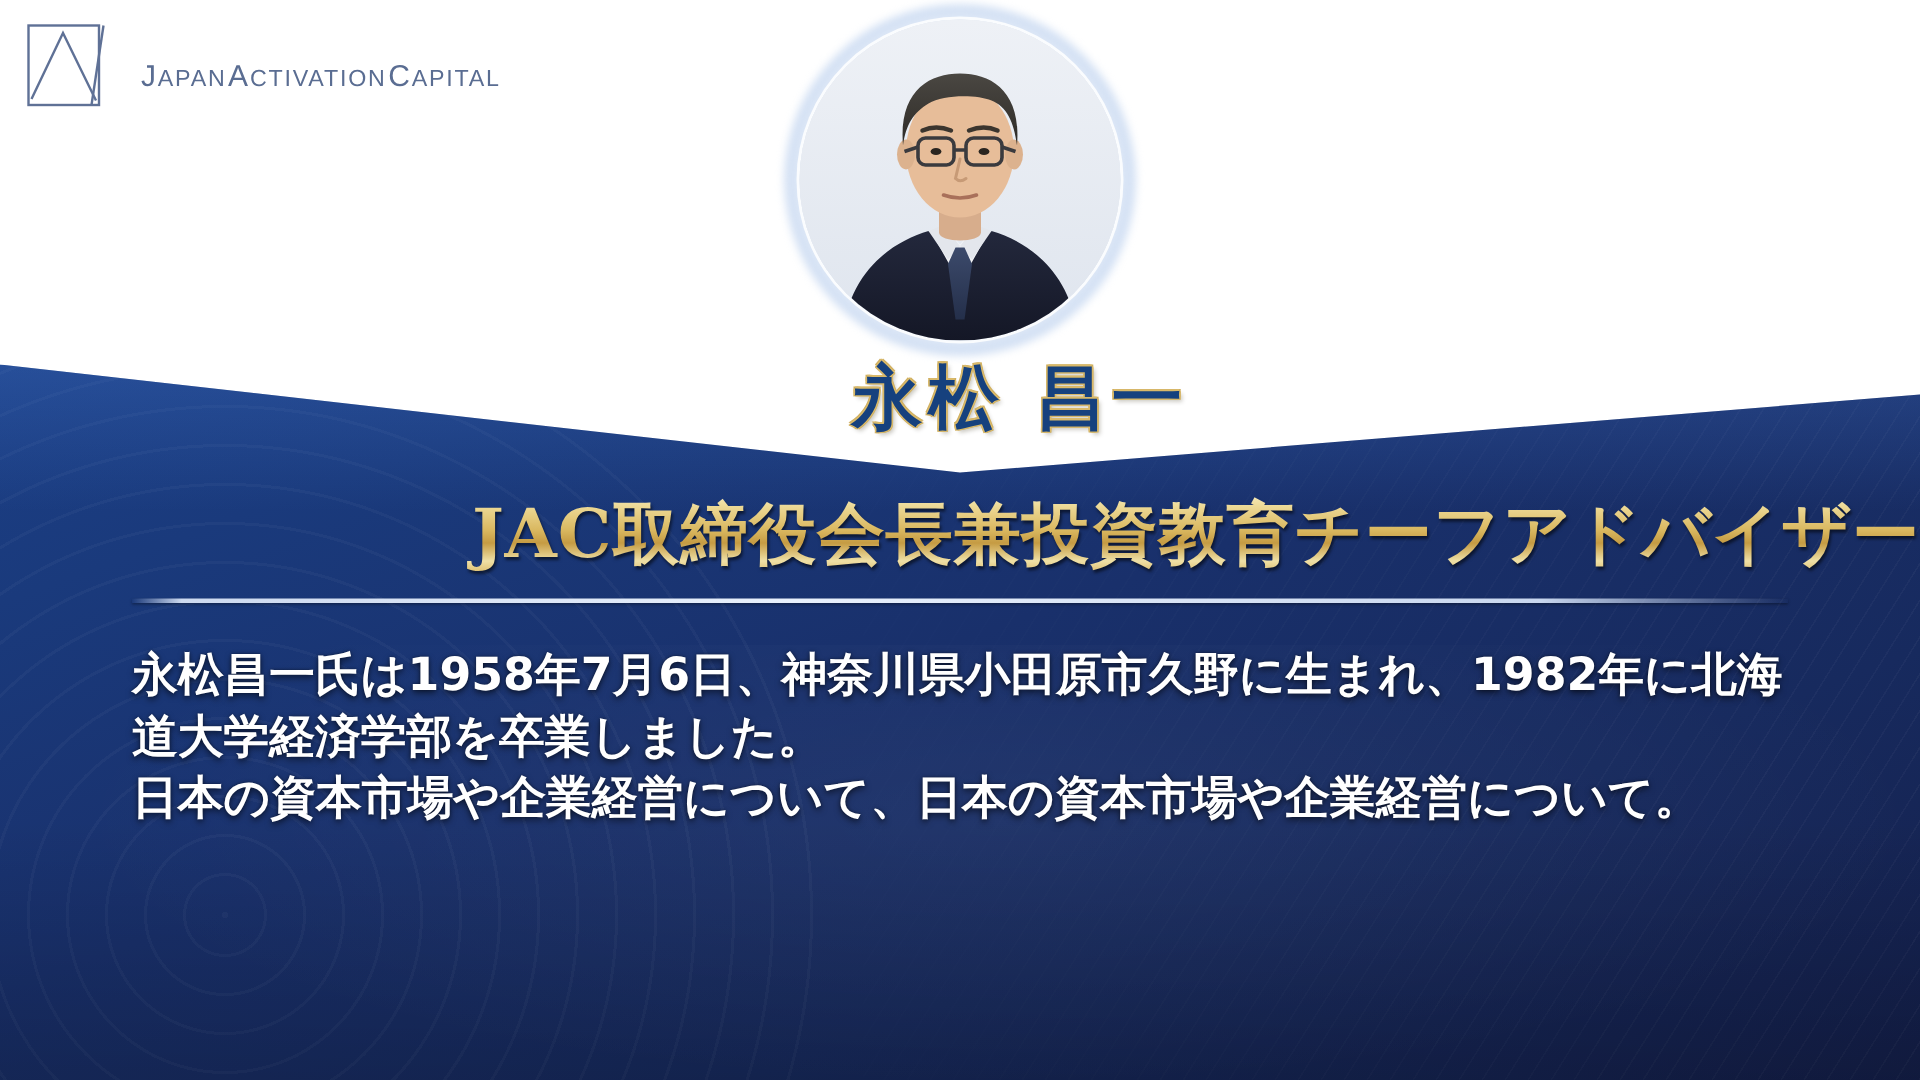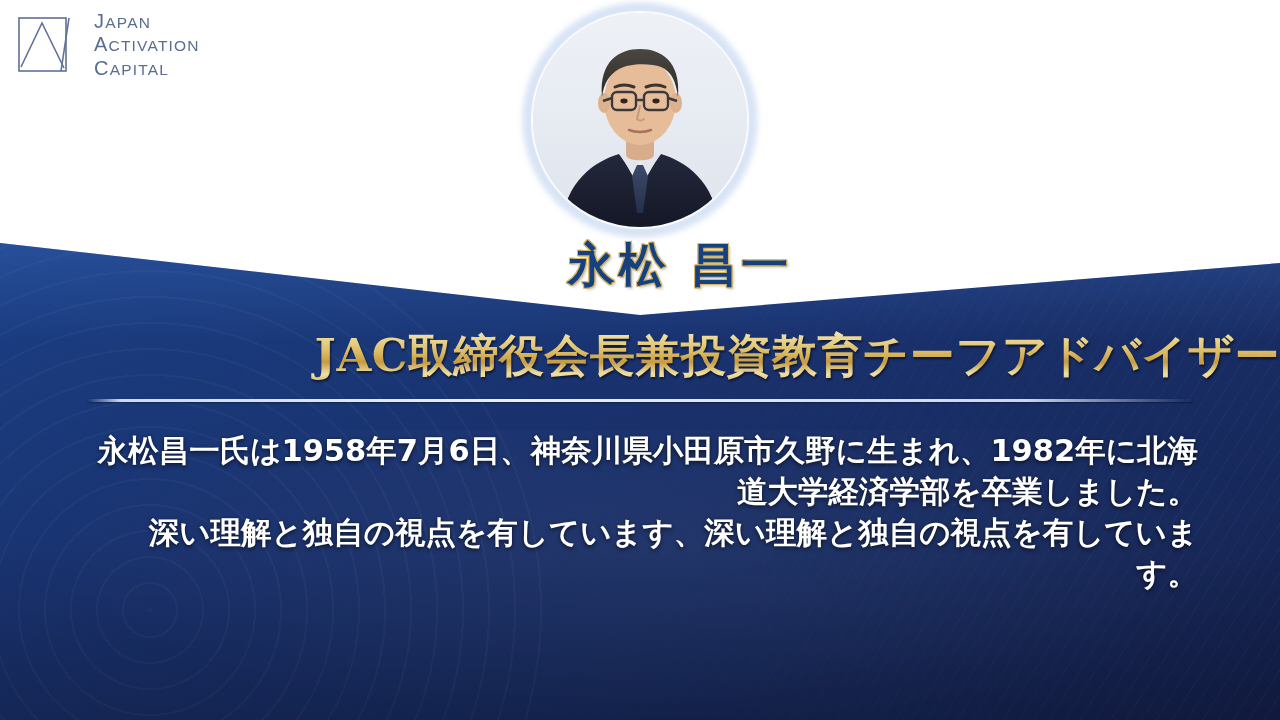--- a/index.html
+++ b/index.html
@@ -92,22 +92,23 @@
     position: absolute;
     left: 14px; top: 10px;
     z-index: 6;
     display: flex;
     align-items: center;
     gap: 12px;
   }
   .logo-mark { width: 68px; height: 68px; display:block; }
   .logo-words {
     display: flex;
-    flex-direction: column;
+    flex-direction: row;
     gap: 1px;
+    margin-top: 15px;
   }
   .logo-words span {
     color: #5a6d92;
     font-size: 15.5px;
     letter-spacing: 1.2px;
     line-height: 1.12;
     font-family: "Liberation Sans", sans-serif;
     font-weight: 400;
     white-space: nowrap;
   }
@@ -202,21 +203,21 @@
     width: 1110px;
     z-index: 7;
     color: #ffffff;
     font-family: "DejaVu Sans", "Liberation Sans", sans-serif;
     font-weight: 700;
     font-size: 30.5px;
     line-height: 41px;
     letter-spacing: 0px;
     text-shadow: 0 2px 4px rgba(0,0,0,0.55), 0 0 2px rgba(0,0,0,0.4);
   }
-  .body-text p { margin: 0; text-align: right; }
+  .body-text p { margin: 0; }
 </style>
 </head>
 <body>
 
 <div id="slide">
 
   <div class="top-white"></div>
   <div class="blue-stage"></div>
   <div class="band-sheen"></div>
   <div class="vignette"></div>
@@ -298,16 +299,16 @@
   </div>
 
   <div class="name-line">永松 昌一</div>
 
   <div class="title-line">JAC取締役会長兼投資教育チーフアドバイザー</div>
 
   <div class="divider"></div>
 
   <div class="body-text">
     <p>永松昌一氏は1958年7月6日、神奈川県小田原市久野に生まれ、1982年に北海道大学経済学部を卒業しました。</p>
-    <p>深い理解と独自の視点を有しています、深い理解と独自の視点を有しています。</p>
+    <p>日本の資本市場や企業経営について、日本の資本市場や企業経営について。</p>
   </div>
 
 </div>
 
 </body></html>

